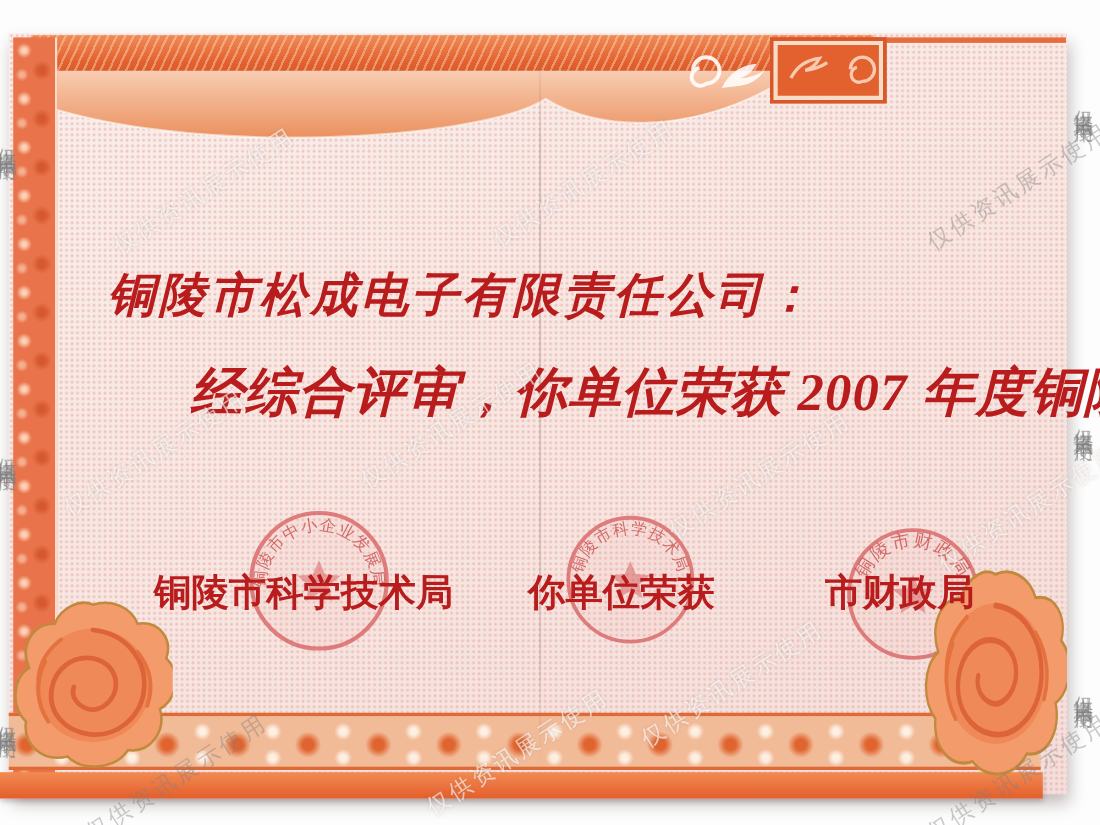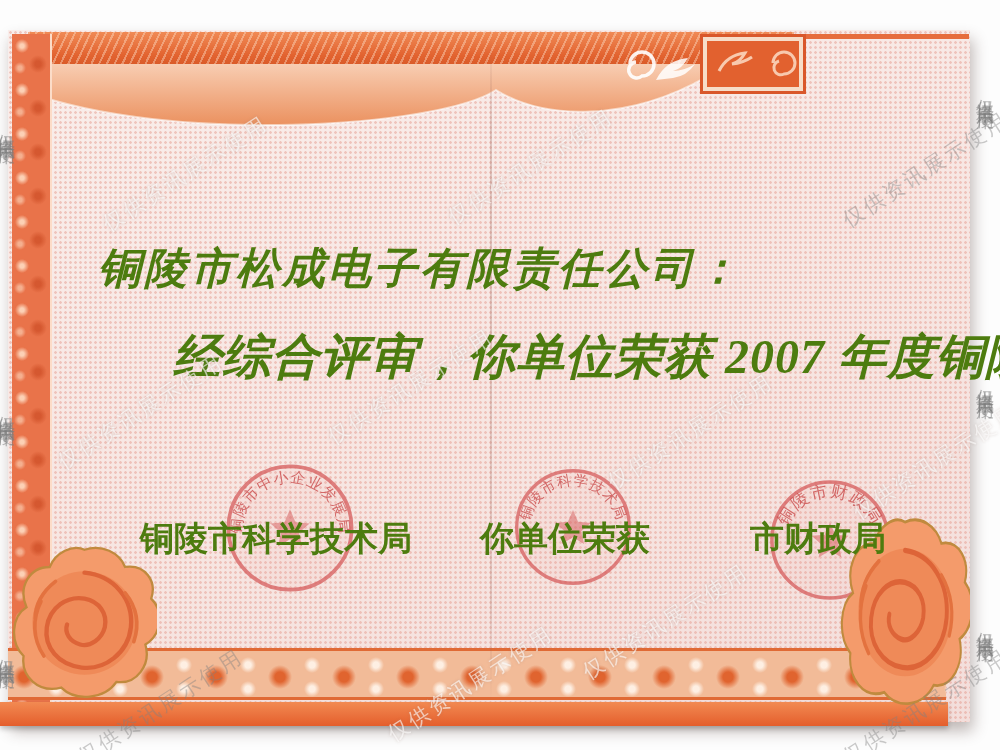--- a/index.html
+++ b/index.html
@@ -60,21 +60,21 @@
     box-shadow:0 3px 5px rgba(0,0,0,.22);
   }
   .fold{
     position:absolute;left:490px;top:34px;width:2px;height:668px;z-index:5;
     background:linear-gradient(rgba(150,100,90,0),rgba(150,100,90,.28) 15%,rgba(150,100,90,.22) 85%,rgba(150,100,90,0));
   }
   
   .rose{position:absolute;z-index:6;}
   .seal{position:absolute;z-index:4;}
   
-  .txt{position:absolute;z-index:7;color:#4d7c0f;white-space:nowrap;}
+  .txt{position:absolute;z-index:7;color:#b91c1c;white-space:nowrap;}
   .title{
     left:508px;top:98px;transform:translateX(-50%);
     font-size:88px;font-weight:bold;font-style:italic;letter-spacing:26px;
     color:#63491b;text-shadow:1px 1px 1px rgba(60,40,8,.45),0 0 2px rgba(150,110,40,.35);
   }
   .recipient{left:98px;top:240px;font-size:43px;font-weight:bold;font-style:italic;letter-spacing:3px;}
   .body-line{font-size:48px;font-weight:bold;letter-spacing:1px;font-style:italic;}
   .body1{left:173px;top:325px;}
   .body2{left:84px;top:381px;}
   .issuer{top:516px;font-size:34px;font-weight:bold;}

